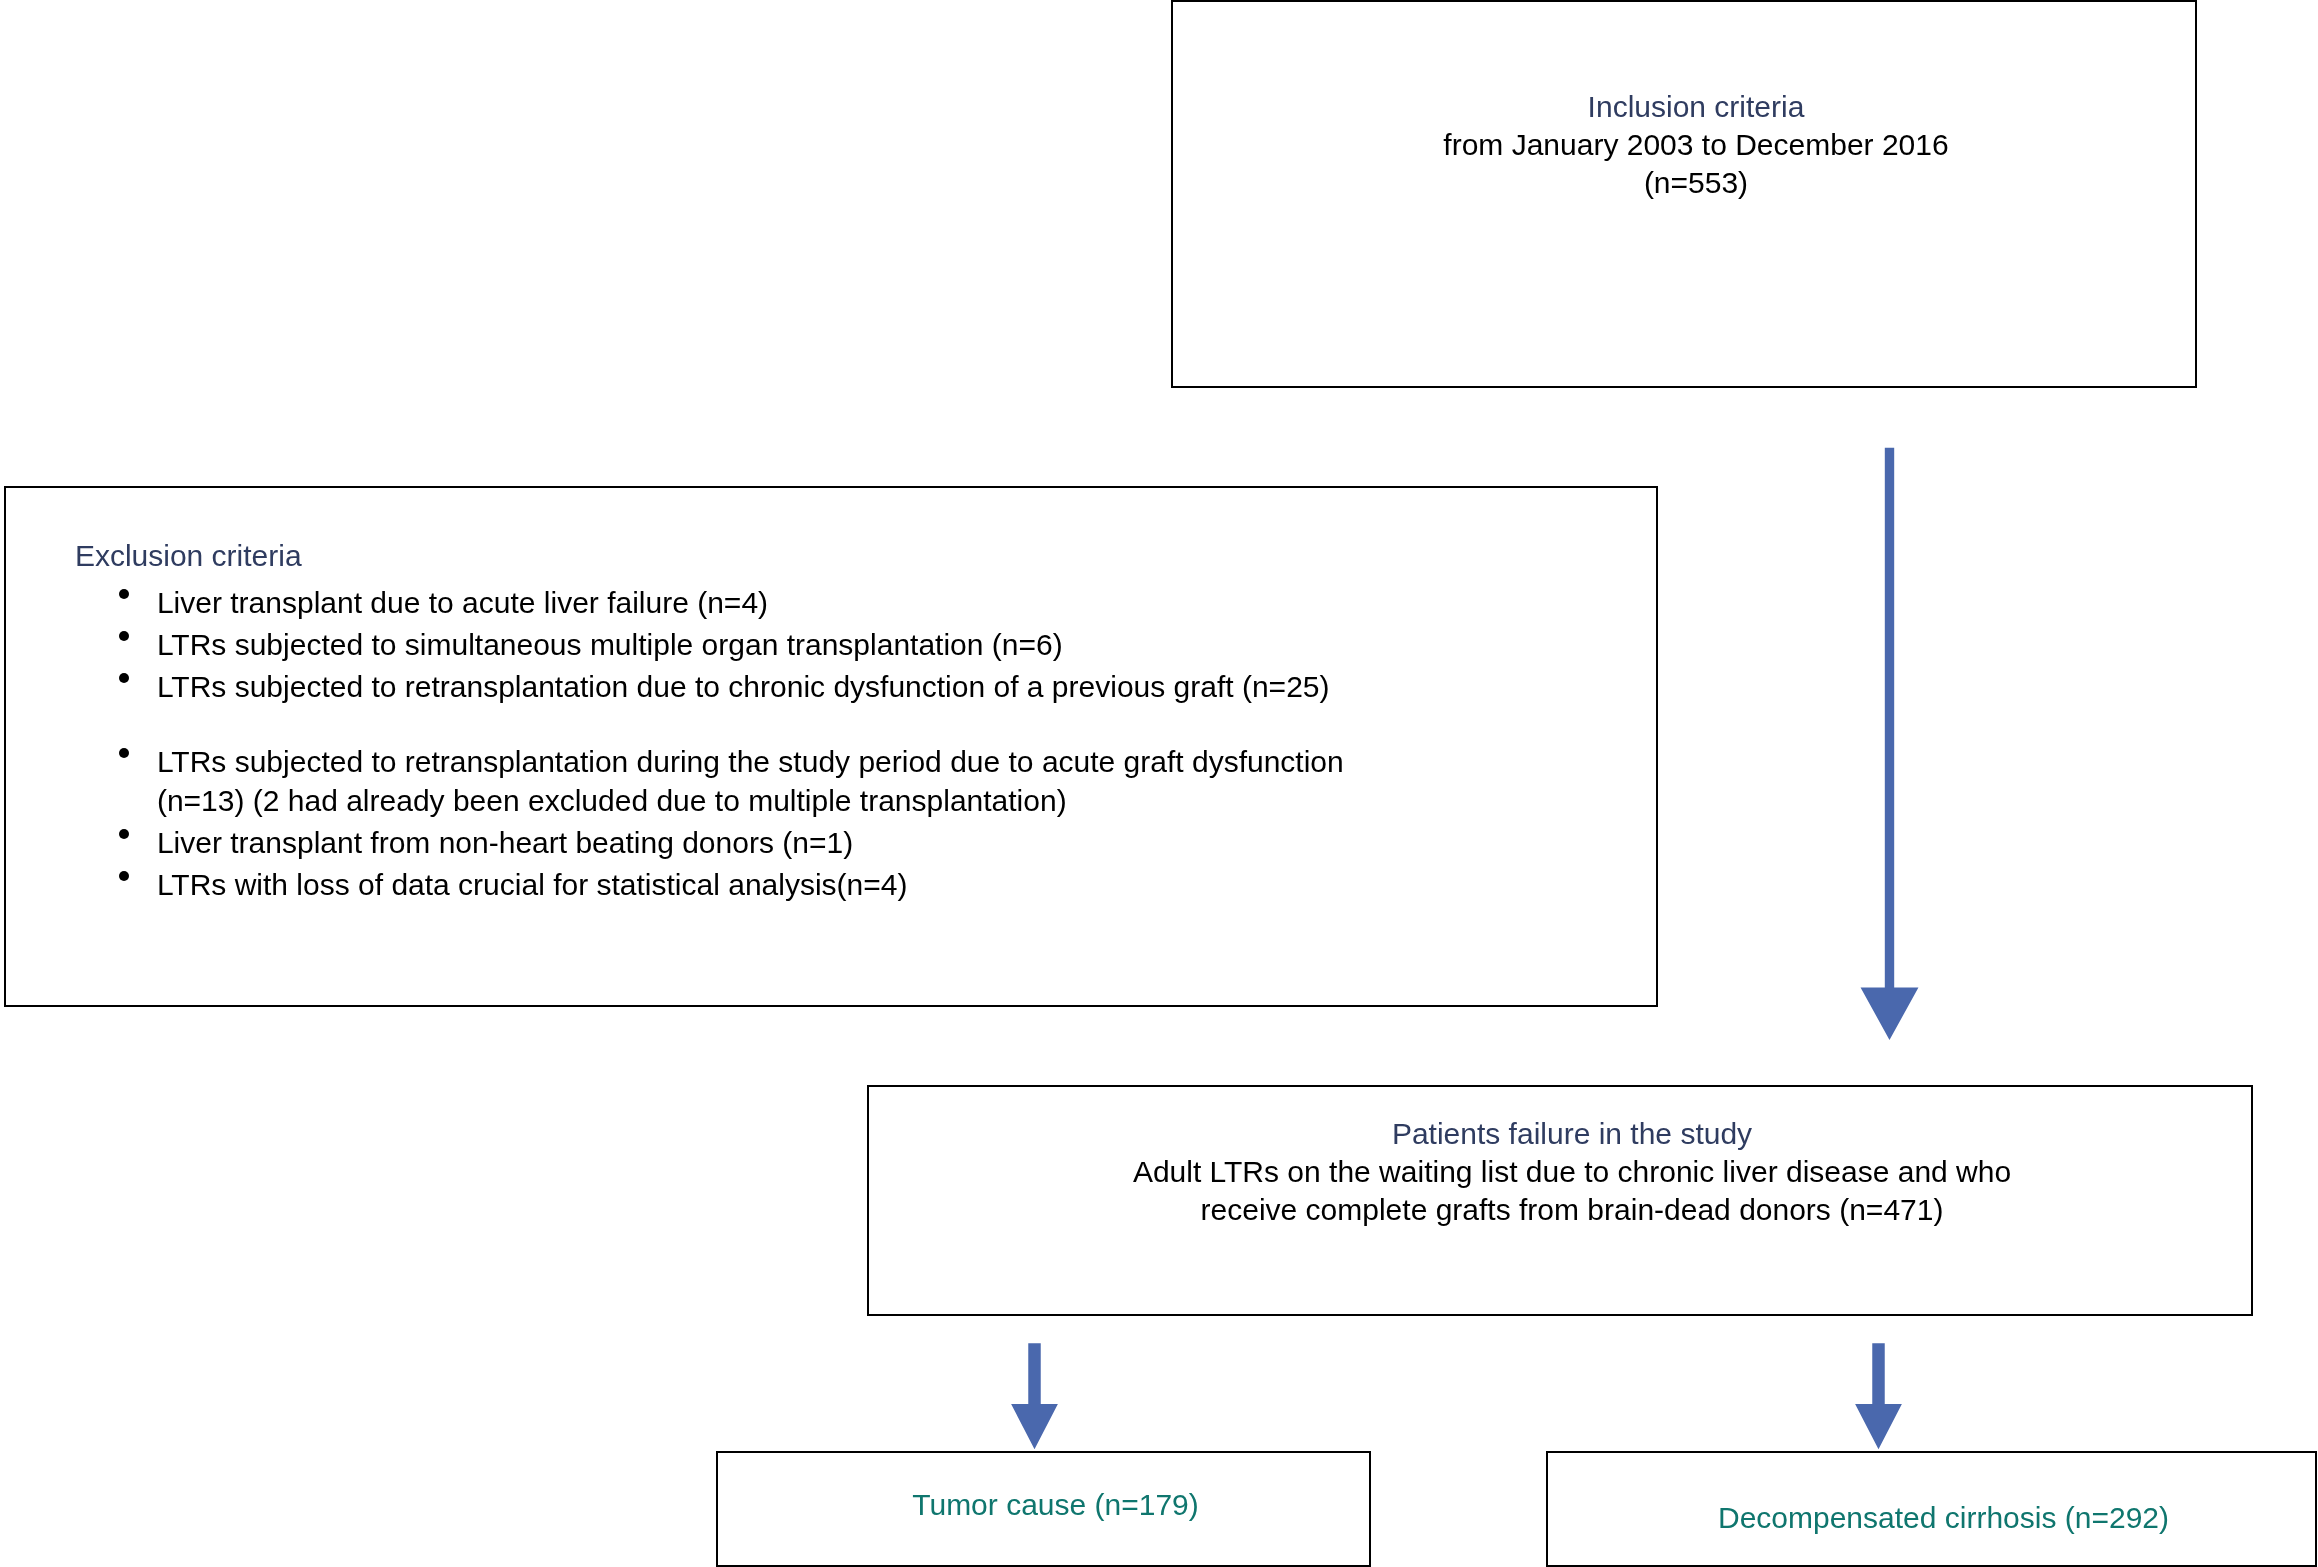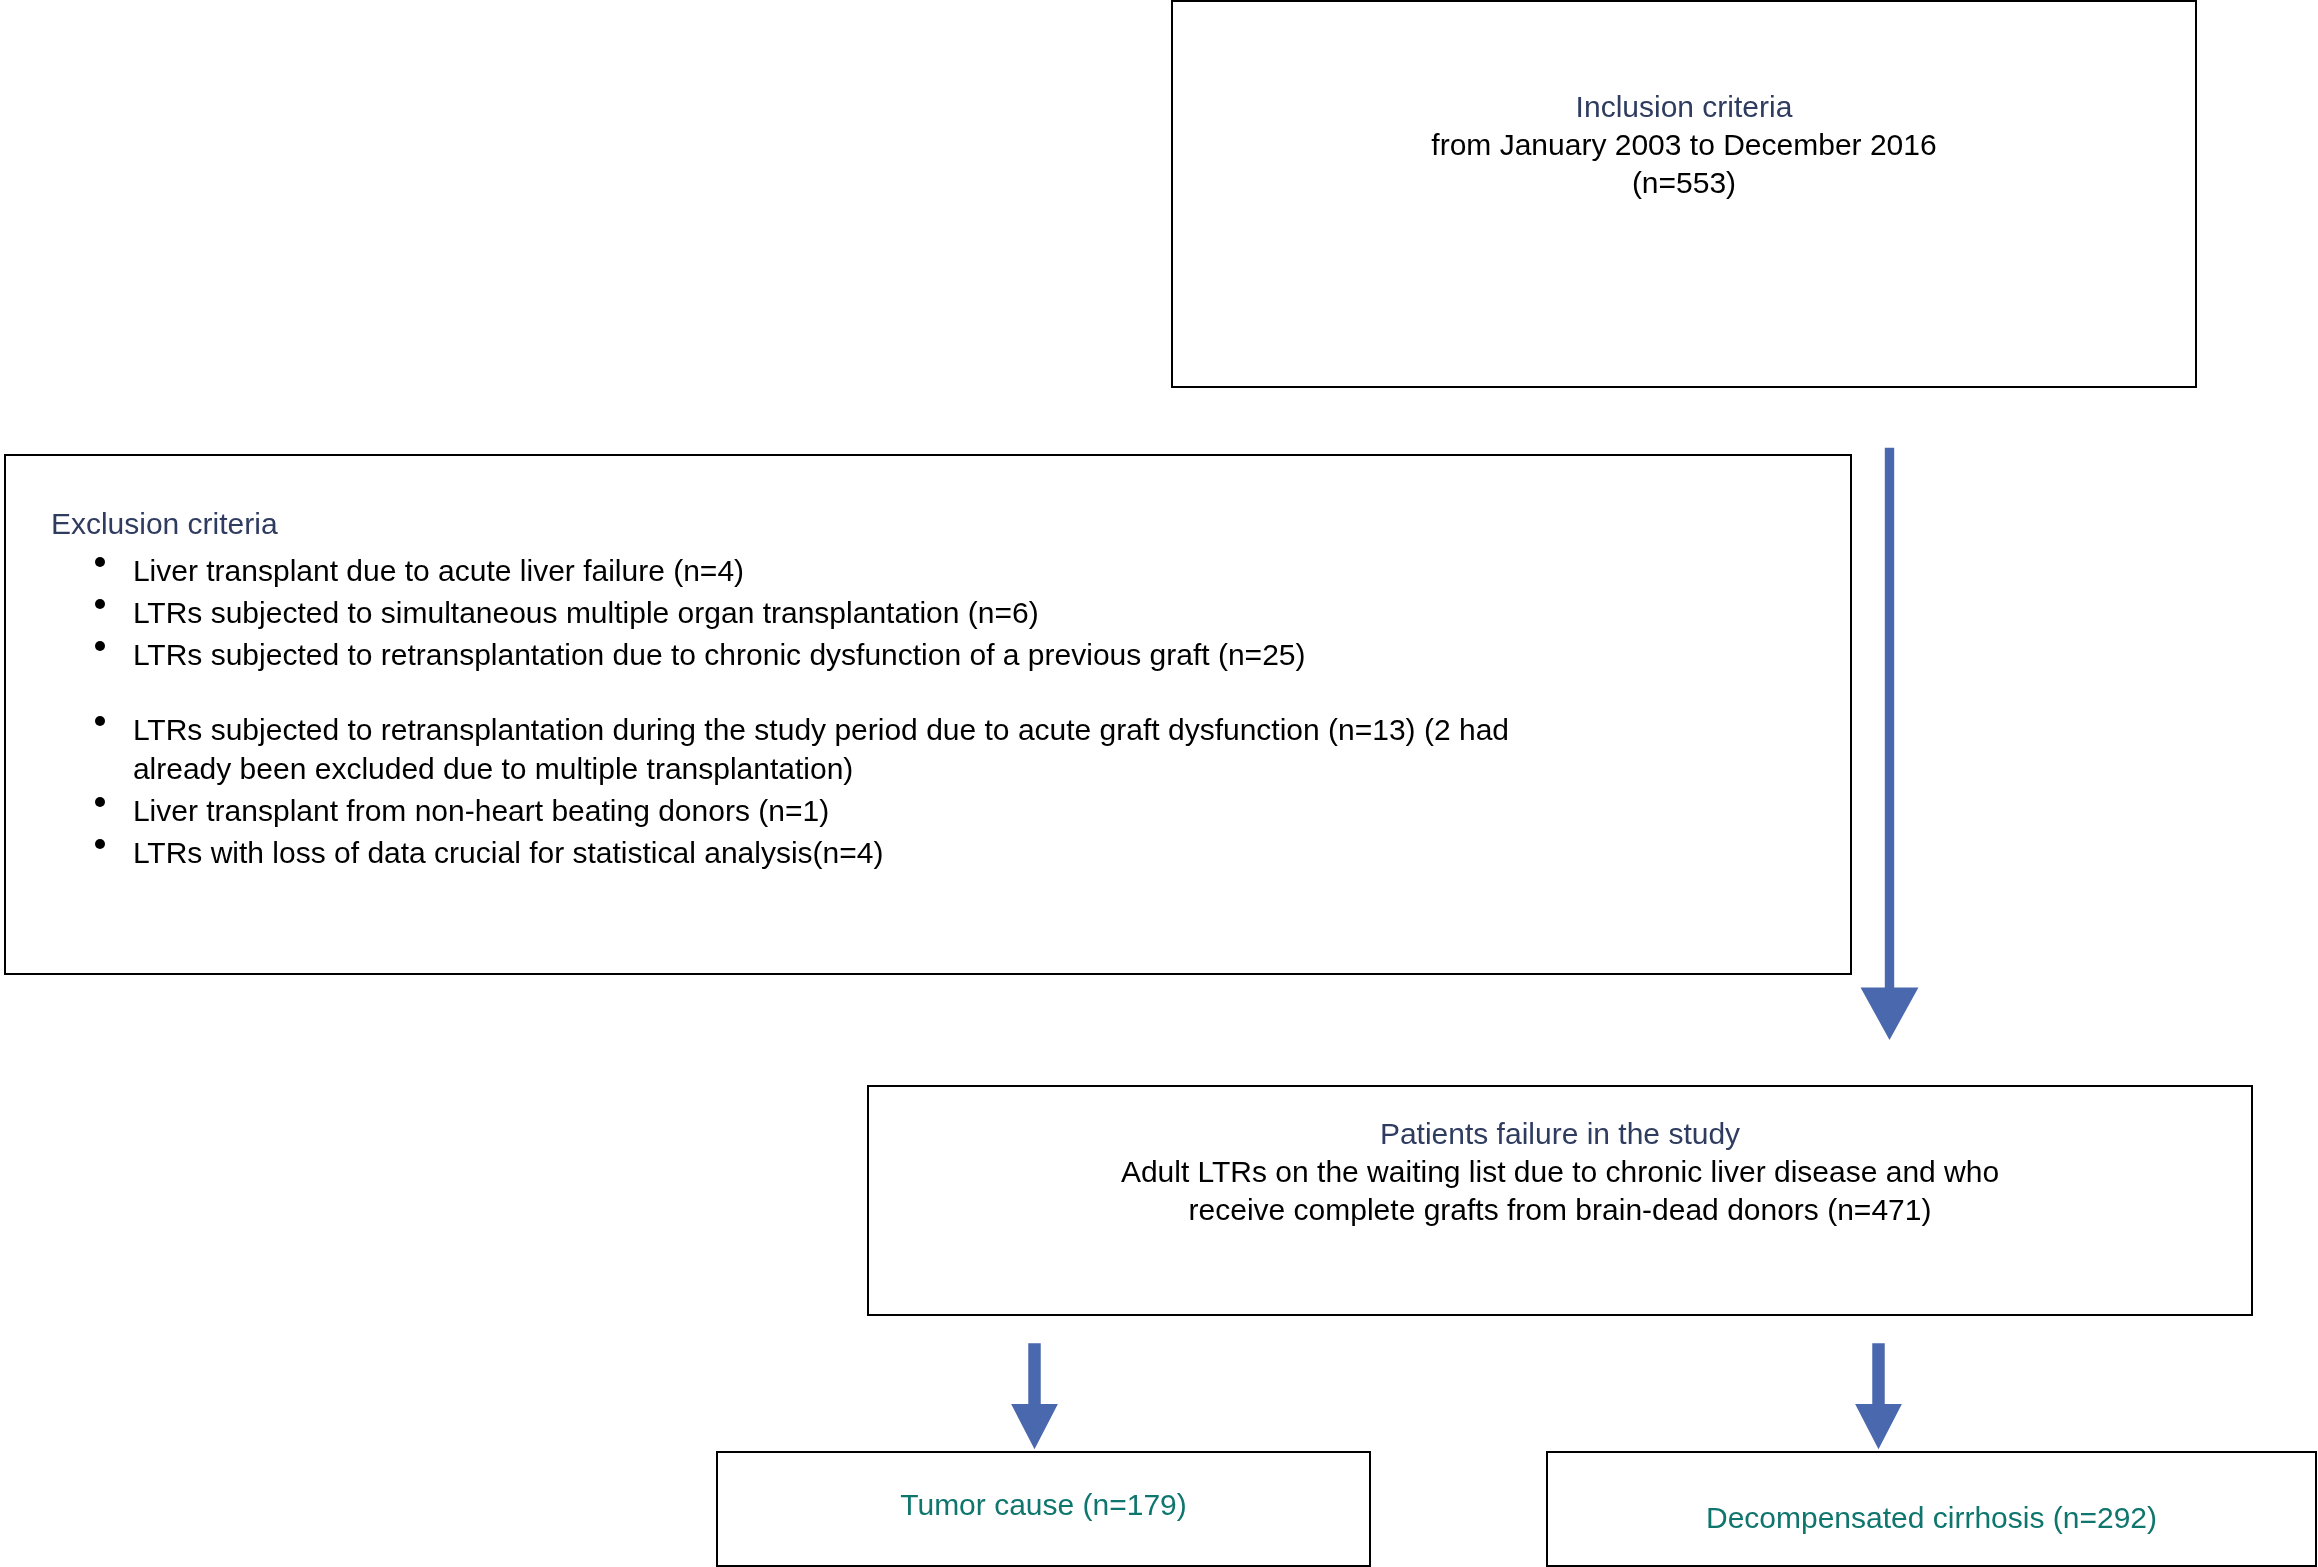--- a/index.html
+++ b/index.html
@@ -18,20 +18,21 @@
   .node-box {
     position: absolute;
     box-sizing: border-box;
     border: 2.4px solid #000000;
     background: #ffffff;
   }
   .box-inner {
     position: absolute;
     left: 0;
     right: 0;
+    padding-left: 24px;
   }
   .heading {
     color: #2f3c60;
     font-size: 30px;
     line-height: 1.26;
     text-align: center;
     white-space: nowrap;
   }
   .heading-left {
     color: #2f3c60;
@@ -94,21 +95,21 @@
 <div id="canvas">
 
   <div class="node-box" style="left:1171px; top:0px; width:1026px; height:388px;">
     <div class="box-inner" style="top:86px;">
       <div class="heading">Inclusion criteria</div>
       <div class="body-line">from January  2003 to December 2016</div>
       <div class="body-line">(n=553)</div>
     </div>
   </div>
 
-  <div class="node-box" style="left:3.9px; top:454px; width:1848px; height:521px;">
+  <div class="node-box" style="left:3.9px; top:486px; width:1654px; height:521px;">
     <div class="box-inner" style="top:49px; left:45px; right:23.5px;">
       <div class="heading-left">Exclusion criteria</div>
       <ul class="bullets" style="margin-top:7.8px; margin-left:38px;">
         <li>
           <span class="bullet-dot"></span>
           <span class="li-cont">Liver transplant due to acute liver failure (n=4)</span>
         </li>
         <li>
           <span class="bullet-dot"></span>
           <span class="li-cont">LTRs subjected to simultaneous multiple organ transplantation (n=6)</span>

